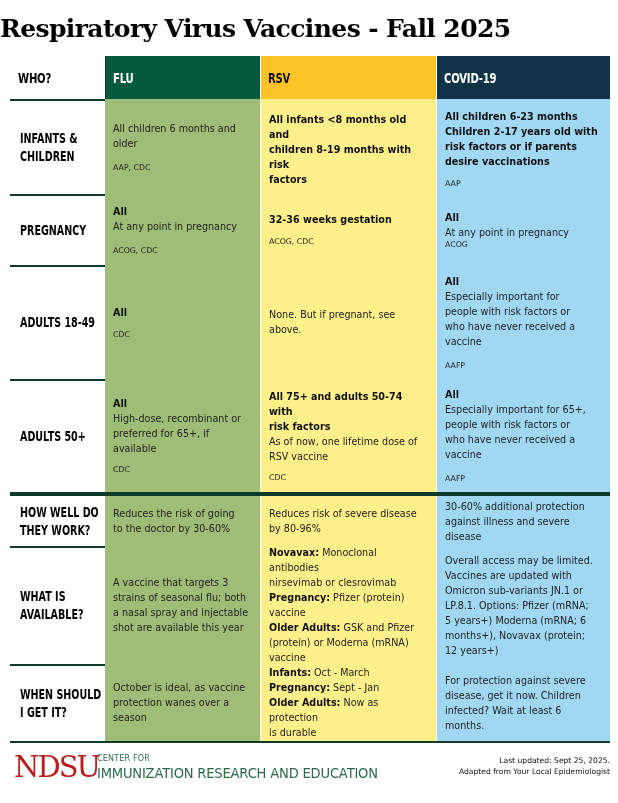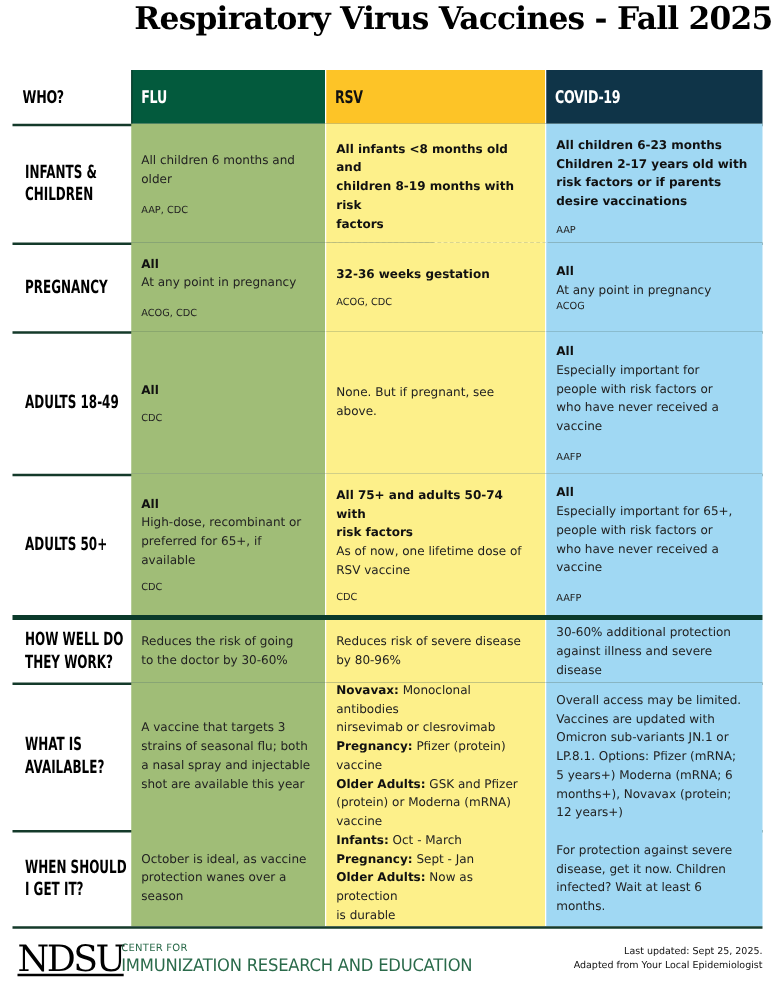--- a/index.html
+++ b/index.html
@@ -1,20 +1,20 @@
 <!DOCTYPE html>
 <html><head>
 <meta charset="utf-8">
 <style>
   * { box-sizing: border-box; margin: 0; padding: 0; }
   html, body { width: 618px; height: 803px; background: #ffffff; overflow: hidden; }
   body { font-family: "DejaVu Sans", sans-serif; color: #1a1a1a; position: relative; }
 
   .title {
-    position: absolute; left: 0; top: 0; width: 618px; text-align: right;
+    position: absolute; left: 0; top: 14px; width: 618px; text-align: left;
     font-family: "DejaVu Serif", serif; font-weight: bold; font-size: 25px;
     letter-spacing: -0.6px; color: #000;
   }
 
   .grid { position: absolute; left: 10px; top: 56px; width: 600px; }
 
   .row { display: flex; position: relative; }
   .cell { position: relative; }
   .who { width: 92px; display: flex; align-items: center; padding-left: 10px; }
   .flu { width: 155px; background: #a0bd77; margin-left: 3px; }
@@ -46,21 +46,21 @@
   .b { font-weight: bold; color: #111; }
   .src { font-size: 7.8px; line-height: 10px; margin-top: 13px; color: #222; }
 
   .hline { position: absolute; left: 0; width: 600px; height: 1.5px; background: #143a2a; }
   .hline.thick { height: 4px; background: #0b3a2b; }
   .dashed { position: absolute; border-top: 1px dashed #6d7e6a; height: 0; }
 
   .footer { position: absolute; left: 14px; top: 752px; width: 596px; height: 40px; }
   .logo {
     position: absolute; left: 0; top: 0; font-family: "DejaVu Serif", serif;
-    font-size: 29px; color: #000000; letter-spacing: -2px; line-height: 30px; text-decoration: underline;
+    font-size: 29px; color: #b91c1c; letter-spacing: -2px; line-height: 30px;
   }
   .center-for { position: absolute; left: 83px; top: 2px; font-size: 8px; color: #2a6a4a; letter-spacing: 0.2px; }
   .center-name { position: absolute; left: 83px; top: 13px; font-size: 13.8px; color: #2a6a4a; letter-spacing: -0.2px; transform: scaleX(0.95); transform-origin: left; }
   .updated { position: absolute; right: 0; top: 3px; text-align: right; font-size: 7.6px; line-height: 11px; color: #111; }
 </style>
 </head>
 <body>
 
 <div class="title">Respiratory Virus Vaccines - Fall 2025</div>
 

